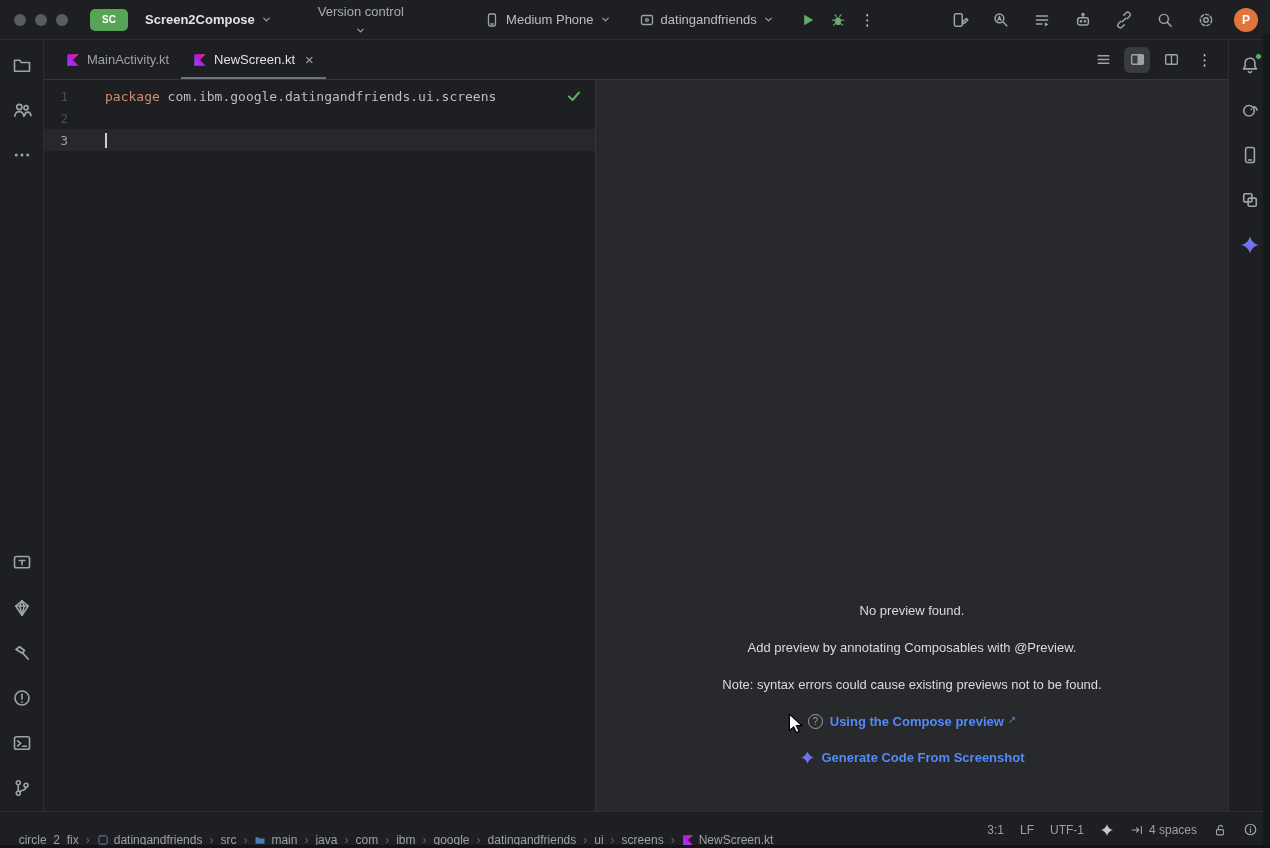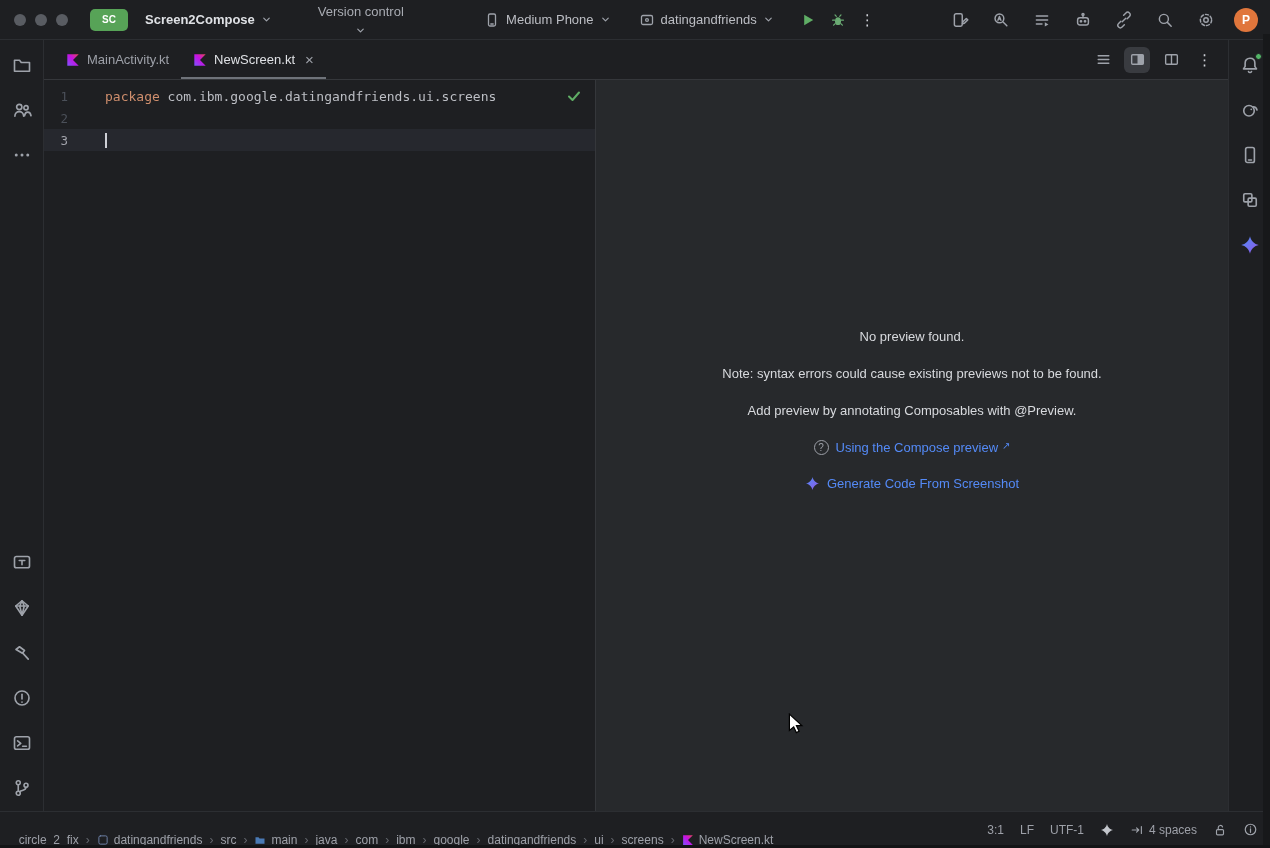--- a/index.html
+++ b/index.html
@@ -78,24 +78,24 @@
   .code-line .txt { margin-left: 37px; white-space: pre; display: flex; align-items: center; }
   .code-line .kw { color: #cf8e6d; white-space: pre; }
   .code-line .pl { color: #bcbec4; white-space: pre; }
   .code-line.current { background: #26282e; }
   .code-line.current .ln { color: #a1a3ab; }
   .caret { display: inline-block; width: 1.5px; height: 15px; background: #ced0d6; }
   .inspection-widget { position: absolute; top: 8px; right: 13px; }
 
   
   .preview-pane { flex: 1; background: #27292c; position: relative; }
-  .preview-center { position: absolute; inset: 0; display: flex; flex-direction: column; align-items: center; justify-content: center; transform: translateY(-25px); }
+  .preview-center { position: absolute; inset: 0; display: flex; flex-direction: column; align-items: center; justify-content: flex-end; transform: translateY(-25px); }
   .preview-center p { color: #d8dade; margin-bottom: 22px; font-size: 13px; }
   .link-row { display: flex; align-items: center; gap: 7px; margin-bottom: 21px; }
-  .link { color: #548af7; font-size: 13px; }
+  .link { color: #548af7; font-size: 13px; font-weight: bold; }
   .q-icon {
     width: 15px; height: 15px; border-radius: 50%; border: 1.2px solid #9da0a8; color: #9da0a8;
     font-size: 10px; display: inline-flex; align-items: center; justify-content: center;
   }
   .ext { color: #548af7; font-size: 10px; align-self: flex-start; margin-left: -3px; }
 
   
   .statusbar {
     height: 36px; border-top: 1px solid #2c2e32; background: #1e1f22;
     display: flex; align-items: center; padding: 0 12px; font-size: 12px; color: #9da0a8;
@@ -363,22 +363,22 @@
         <div class="inspection-widget">
           <svg width="16" height="16" viewBox="0 0 16 16">
               <polyline points="3 8.5 6.5 12 13 4.5" fill="none" stroke="#5fad65" stroke-width="2" stroke-linecap="round" stroke-linejoin="round"></polyline>
             </svg>
         </div>
       </div>
 
       <div class="preview-pane">
         <div class="preview-center">
           <p>No preview found.</p>
+          <p>Add preview by annotating Composables with @Preview.</p>
           <p>Note: syntax errors could cause existing previews not to be found.</p>
-          <p>Add preview by annotating Composables with @Preview.</p>
           <div class="link-row">
             <span class="q-icon">?</span>
             <a class="link">Using the Compose preview</a>
             <span class="ext">↗</span>
           </div>
           <div class="link-row">
             <svg width="15" height="15" viewBox="0 0 16 16">
                 <path d="M8 1C8.6 4.4 11.6 7.4 15 8 11.6 8.6 8.6 11.6 8 15 7.4 11.6 4.4 8.6 1 8 4.4 7.4 7.4 4.4 8 1Z" fill="url(#ggrad)"></path>
               </svg>
             <a class="link">Generate Code From Screenshot</a>

